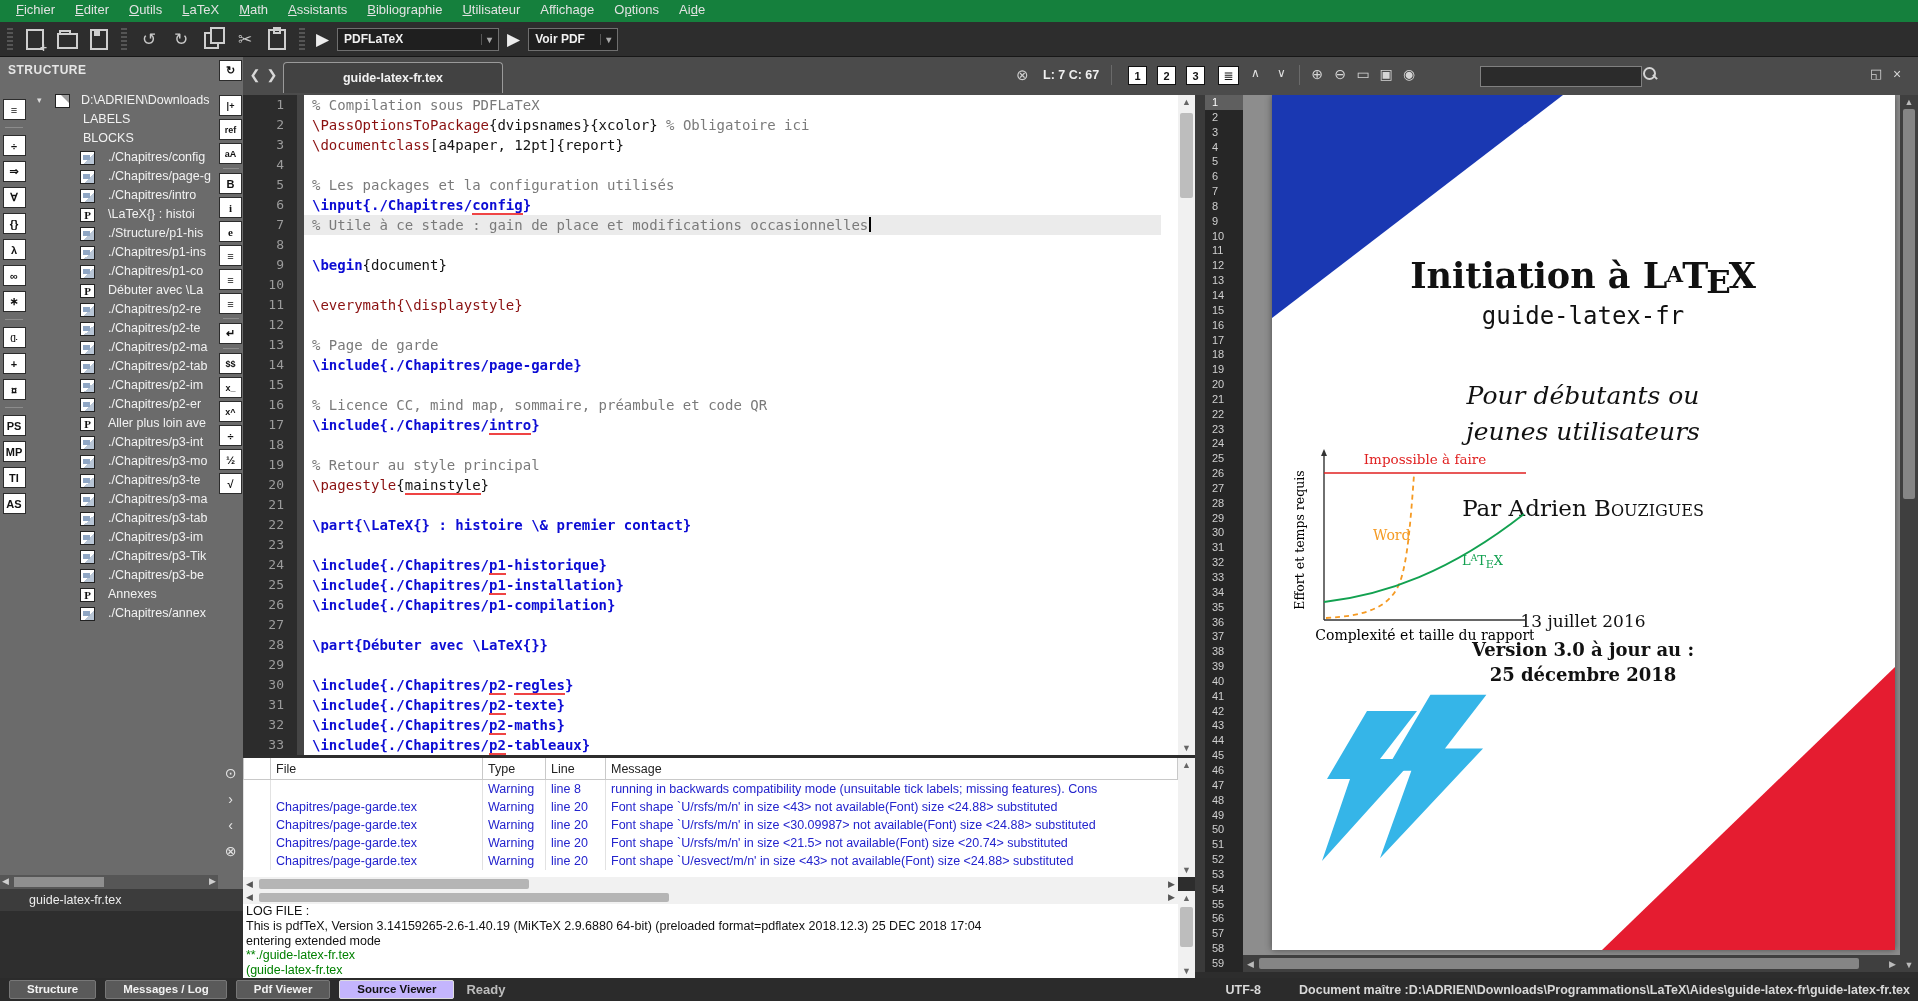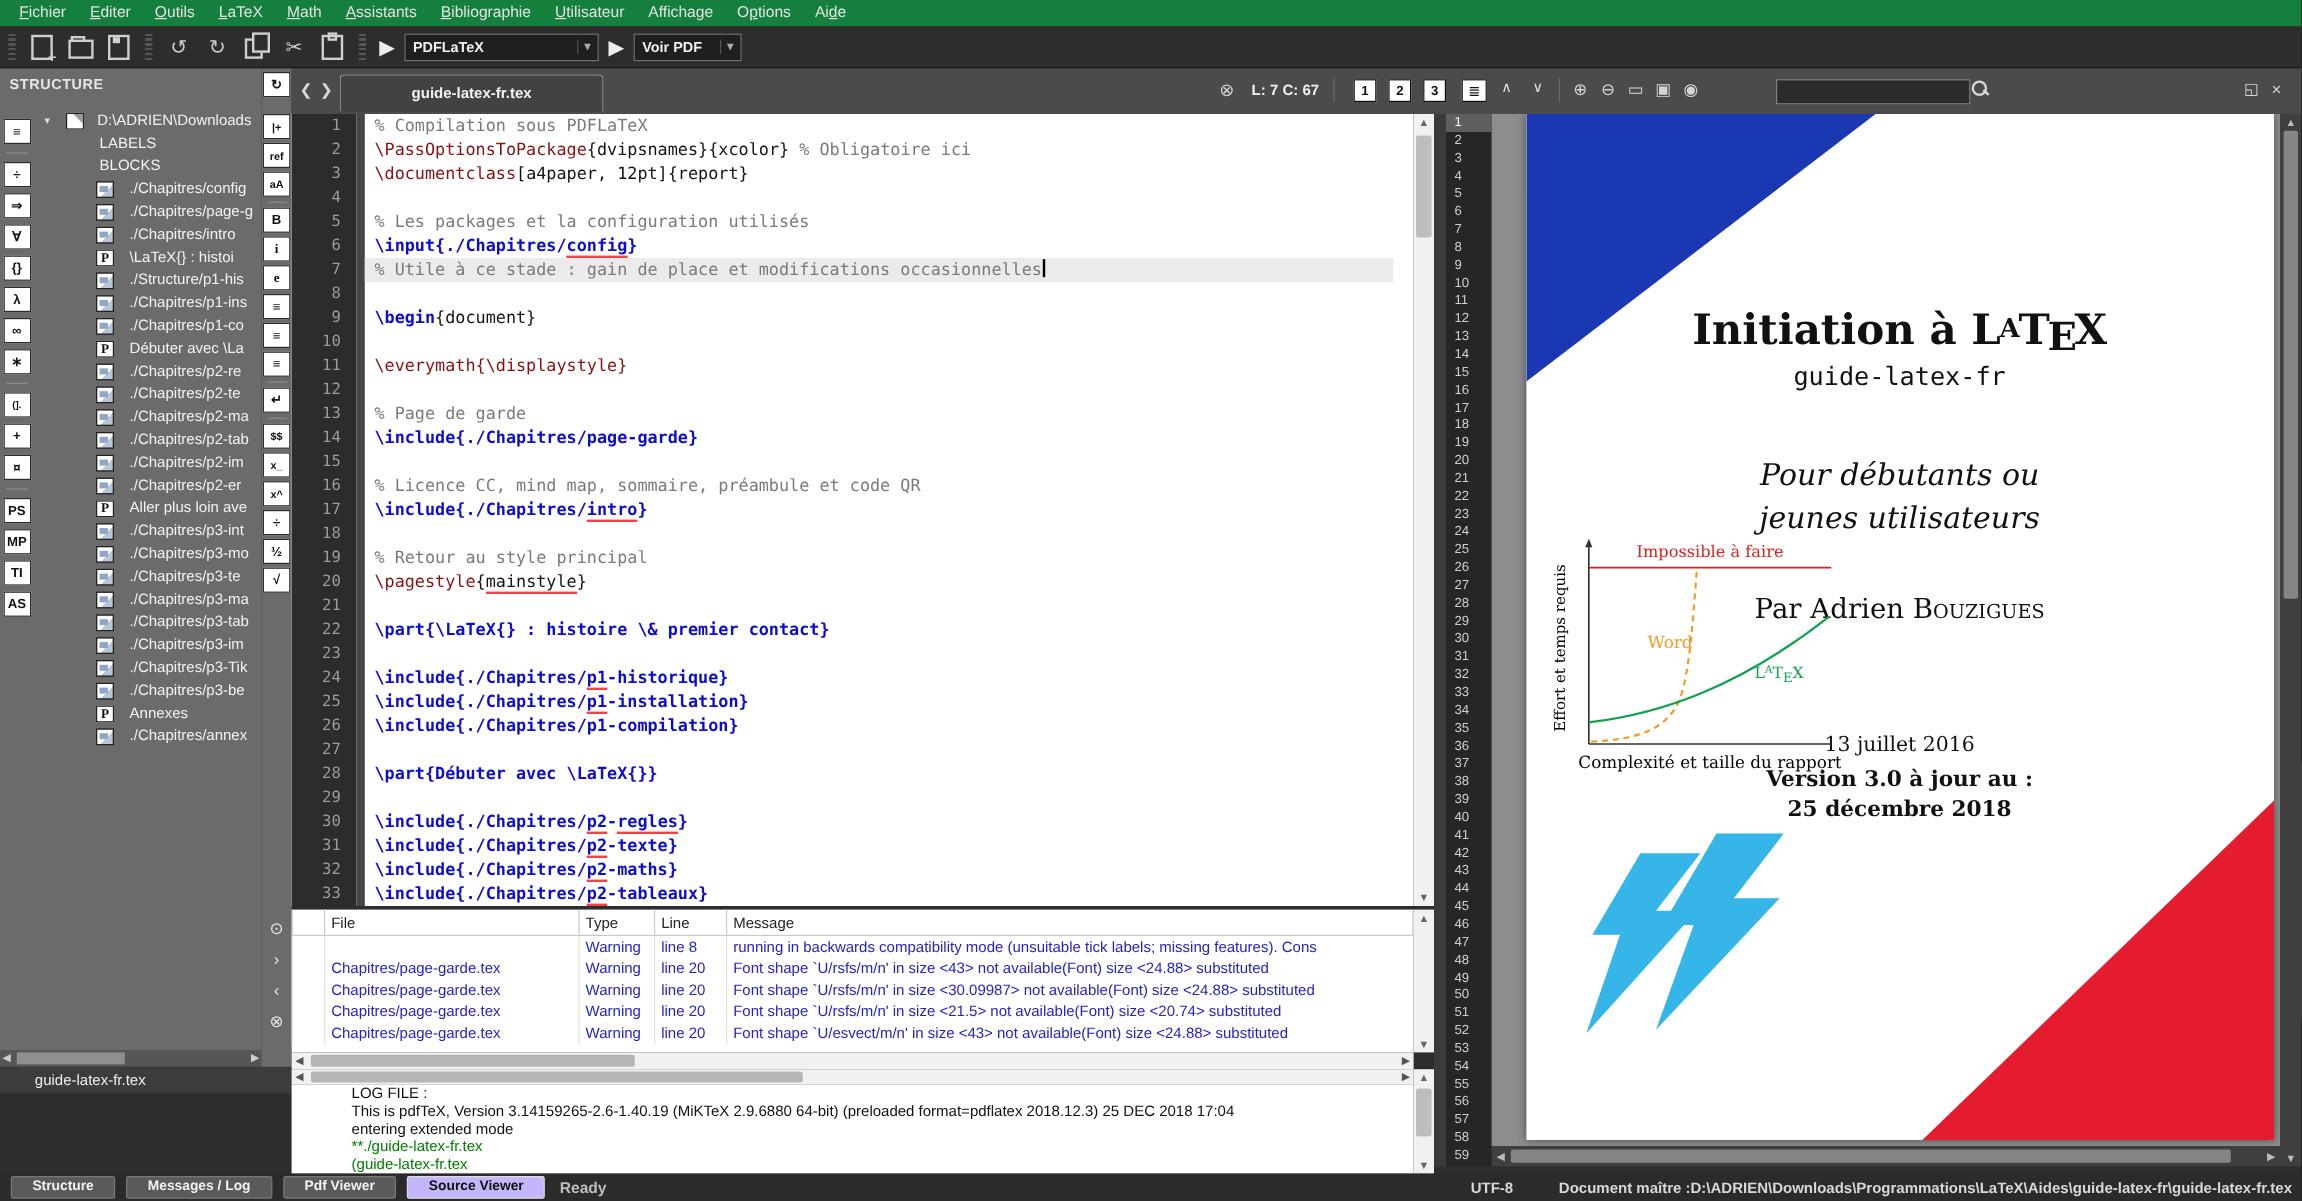--- a/index.html
+++ b/index.html
@@ -112,41 +112,41 @@
   #msg-table td{border-left:1px solid #e2e2e2;height:18px;padding:0 5px;color:#2323cd;white-space:nowrap;overflow:hidden;}
   #msg-hscroll{position:absolute;left:243px;top:877px;width:935px;height:14px;background:#f1f1f1;}
   #msg-hscroll .thumb{position:absolute;left:16px;top:2px;width:270px;height:10px;background:#b5b5b5;border-radius:2px;}
   .hs-arr{position:absolute;top:2px;color:#555;font-size:9px;}
   #msg-scroll{left:1178px;top:758px;height:119px;}
   
   #log-hscroll{position:absolute;left:243px;top:891px;width:935px;height:13px;background:#f1f1f1;}
   #log-hscroll .thumb{position:absolute;left:16px;top:2px;width:410px;height:9px;background:#b5b5b5;border-radius:2px;}
   #log{position:absolute;left:243px;top:904px;width:935px;height:74px;background:#fff;color:#111;
        font-size:12.5px;line-height:14.8px;padding-left:3px;box-sizing:border-box;overflow:hidden;}
-  .log-line{white-space:nowrap;margin-left:47px;}
+  .log-line{white-space:nowrap;}
   .log-green{color:#008000;}
   #log-scroll{left:1178px;top:891px;height:87px;}
   
   #pdf-splitter{position:absolute;left:1195px;top:95px;width:10px;height:877px;background:#3a3a3a;}
   #pagelist{position:absolute;left:1205px;top:95px;width:38px;height:877px;background:#262626;overflow:hidden;}
   .pnum{height:14.85px;line-height:14.8px;font-size:11px;color:#cfcfcf;padding-left:7px;}
   .pnum.sel{background:#5f5f5f;color:#fff;}
   #pdf-canvas{position:absolute;left:1243px;top:95px;width:657px;height:860px;background:#8d8d8d;overflow:hidden;}
   #pdf-page{position:absolute;left:29px;top:0;width:623px;height:855px;background:#fff;box-shadow:0 0 7px rgba(0,0,0,.45);}
   #pdf-hscroll{position:absolute;left:1243px;top:955px;width:657px;height:17px;background:#3f3f3f;}
   #pdf-hscroll .thumb{position:absolute;left:16px;top:3px;width:600px;height:11px;background:#858585;border-radius:2px;}
   #pdf-hscroll .hs-arr{color:#bbb;top:4px;}
   #pdf-vscroll{position:absolute;left:1900px;top:95px;width:18px;height:877px;background:#3f3f3f;}
   #pdf-vscroll .arr{position:absolute;left:0;width:18px;text-align:center;color:#bbb;font-size:9px;}
   #pdf-vscroll .thumb{position:absolute;left:3px;width:12px;top:14px;height:390px;background:#858585;border-radius:2px;}
   
   #deco-svg{position:absolute;left:0;top:0;}
   .pdf-text{position:absolute;left:96px;width:430px;text-align:center;color:#111;}
   #pdf-title{top:160px;font-family:"DejaVu Serif","Liberation Serif",serif;font-weight:bold;font-size:35px;}
-  #pdf-subtitle{top:207px;font-family:"DejaVu Sans Mono","Liberation Mono",monospace;font-size:21px;}
+  #pdf-subtitle{top:207px;font-family:"DejaVu Sans Mono","Liberation Mono",monospace;font-size:24px;}
   #pdf-tagline{top:283px;font-family:"DejaVu Serif","Liberation Serif",serif;font-style:italic;font-size:25px;line-height:36px;}
   #pdf-author{top:400px;font-family:"DejaVu Serif","Liberation Serif",serif;font-size:23px;}
   #pdf-author .sc{font-variant:small-caps;}
   #pdf-indignation{top:432px;font-family:"DejaVu Sans",sans-serif;font-weight:bold;font-size:20px;letter-spacing:.5px;}
   #pdf-date{top:516px;font-family:"DejaVu Serif","Liberation Serif",serif;font-size:17px;}
   #pdf-version{top:542px;font-family:"DejaVu Serif","Liberation Serif",serif;font-weight:bold;font-size:18px;line-height:25px;}
   .lx-a{font-size:62%;vertical-align:6px;margin:0 -1px;}
   .lx-e{font-size:92%;vertical-align:-5px;margin:0 -2px;}
   #chart-wrap{position:absolute;left:18px;top:345px;}
   

